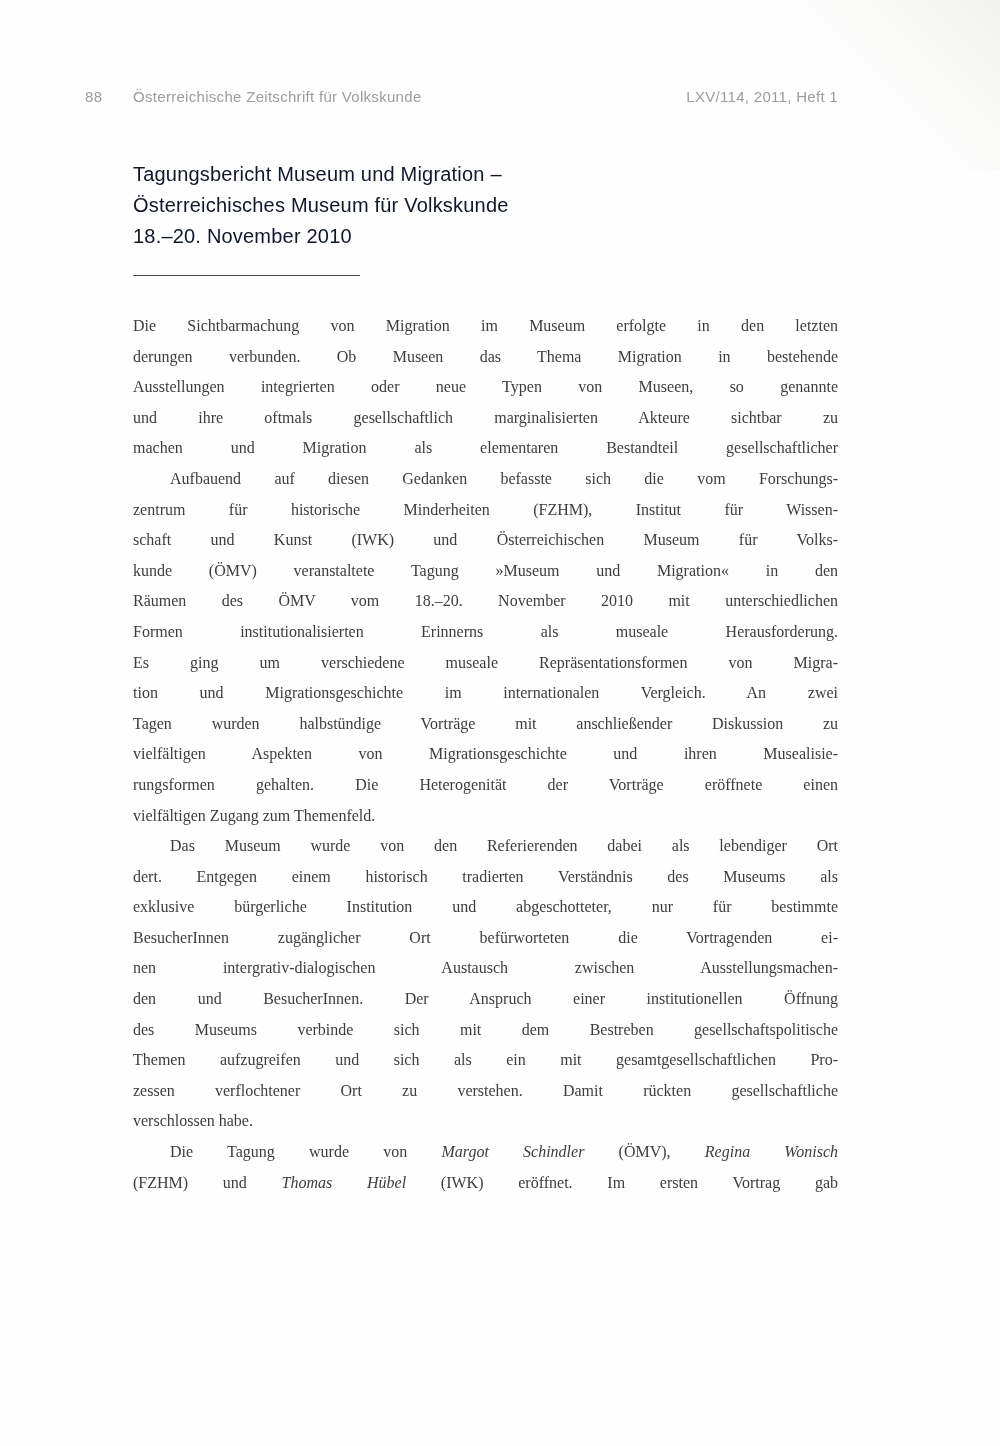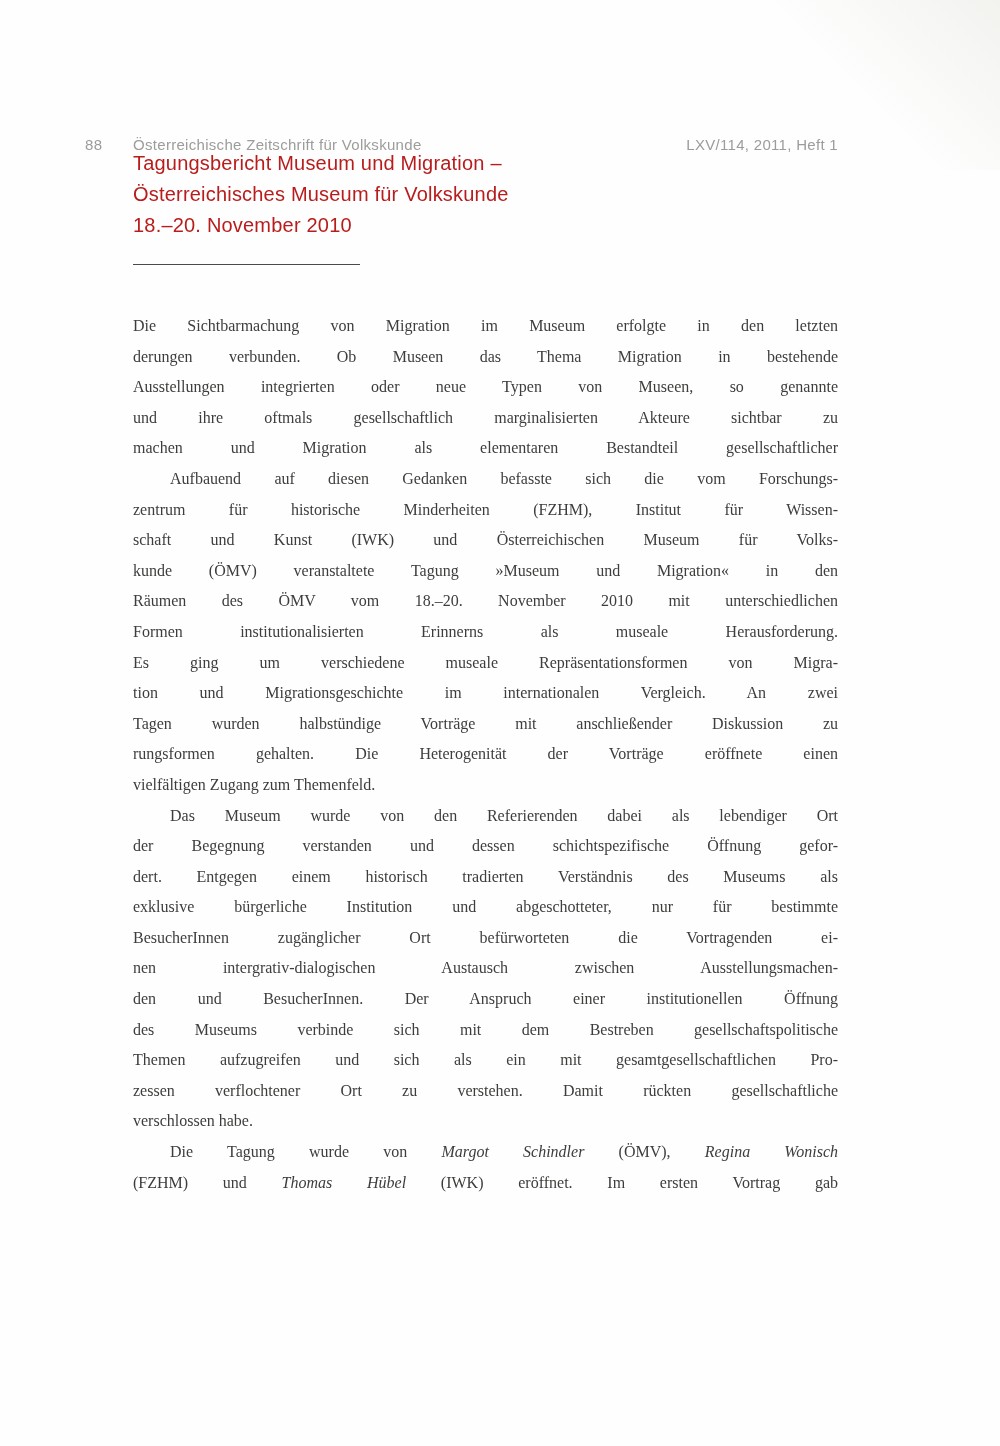--- a/index.html
+++ b/index.html
@@ -33,39 +33,38 @@
     top: 88px;
     left: 85px;
     width: 753px;
     display: flex;
     justify-content: space-between;
     align-items: baseline;
     font-family: "Liberation Sans", sans-serif;
     font-size: 15px;
     color: #9c9c9a;
     letter-spacing: 0.02em;
-    margin-top: 48px;
   }
   .header-left {
     display: flex;
     align-items: baseline;
   }
   .header-page-number {
     display: inline-block;
     width: 48px;
   }
   .title-block {
     position: absolute;
-    top: 148px;
+    top: 159px;
     left: 133px;
     width: 705px;
     font-family: "Liberation Sans", sans-serif;
     font-size: 20px;
     line-height: 31px;
-    color: #b91c1c;
+    color: #0f172a;
     letter-spacing: 0.01em;
   }
   .title-rule {
     border: none;
     border-top: 1.5px solid #4a4a48;
     width: 227px;
     margin: 23px 0 0 0;
   }
   .body-text {
     position: absolute;
@@ -129,26 +128,26 @@
     <div class="paragraph indented">
         <div class="line">Aufbauend auf diesen Gedanken befasste sich die vom Forschungs-</div>
         <div class="line">zentrum für historische Minderheiten (FZHM), Institut für Wissen-</div>
         <div class="line">schaft und Kunst (IWK) und Österreichischen Museum für Volks-</div>
         <div class="line">kunde (ÖMV) veranstaltete Tagung »Museum und Migration« in den</div>
         <div class="line">Räumen des ÖMV vom 18.–20. November 2010 mit unterschiedlichen</div>
         <div class="line">Formen institutionalisierten Erinnerns als museale Herausforderung.</div>
         <div class="line">Es ging um verschiedene museale Repräsentationsformen von Migra-</div>
         <div class="line">tion und Migrationsgeschichte im internationalen Vergleich. An zwei</div>
         <div class="line">Tagen wurden halbstündige Vorträge mit anschließender Diskussion zu</div>
+        <div class="line">vielfältigen Aspekten von Migrationsgeschichte und ihren Musealisie-</div>
         <div class="line">rungsformen gehalten. Die Heterogenität der Vorträge eröffnete einen</div>
         <div class="line last">vielfältigen Zugang zum Themenfeld.</div>
       </div>
     <div class="paragraph indented">
         <div class="line">Das Museum wurde von den Referierenden dabei als lebendiger Ort</div>
-        <div class="line">der Begegnung verstanden und dessen schichtspezifische Öffnung gefor-</div>
         <div class="line">dert. Entgegen einem historisch tradierten Verständnis des Museums als</div>
         <div class="line">exklusive bürgerliche Institution und abgeschotteter, nur für bestimmte</div>
         <div class="line">BesucherInnen zugänglicher Ort befürworteten die Vortragenden ei-</div>
         <div class="line">nen intergrativ-dialogischen Austausch zwischen Ausstellungsmachen-</div>
         <div class="line">den und BesucherInnen. Der Anspruch einer institutionellen Öffnung</div>
         <div class="line">des Museums verbinde sich mit dem Bestreben gesellschaftspolitische</div>
         <div class="line">Themen aufzugreifen und sich als ein mit gesamtgesellschaftlichen Pro-</div>
         <div class="line">zessen verflochtener Ort zu verstehen. Damit rückten gesellschaftliche</div>
         <div class="line last">verschlossen habe.</div>
       </div>

